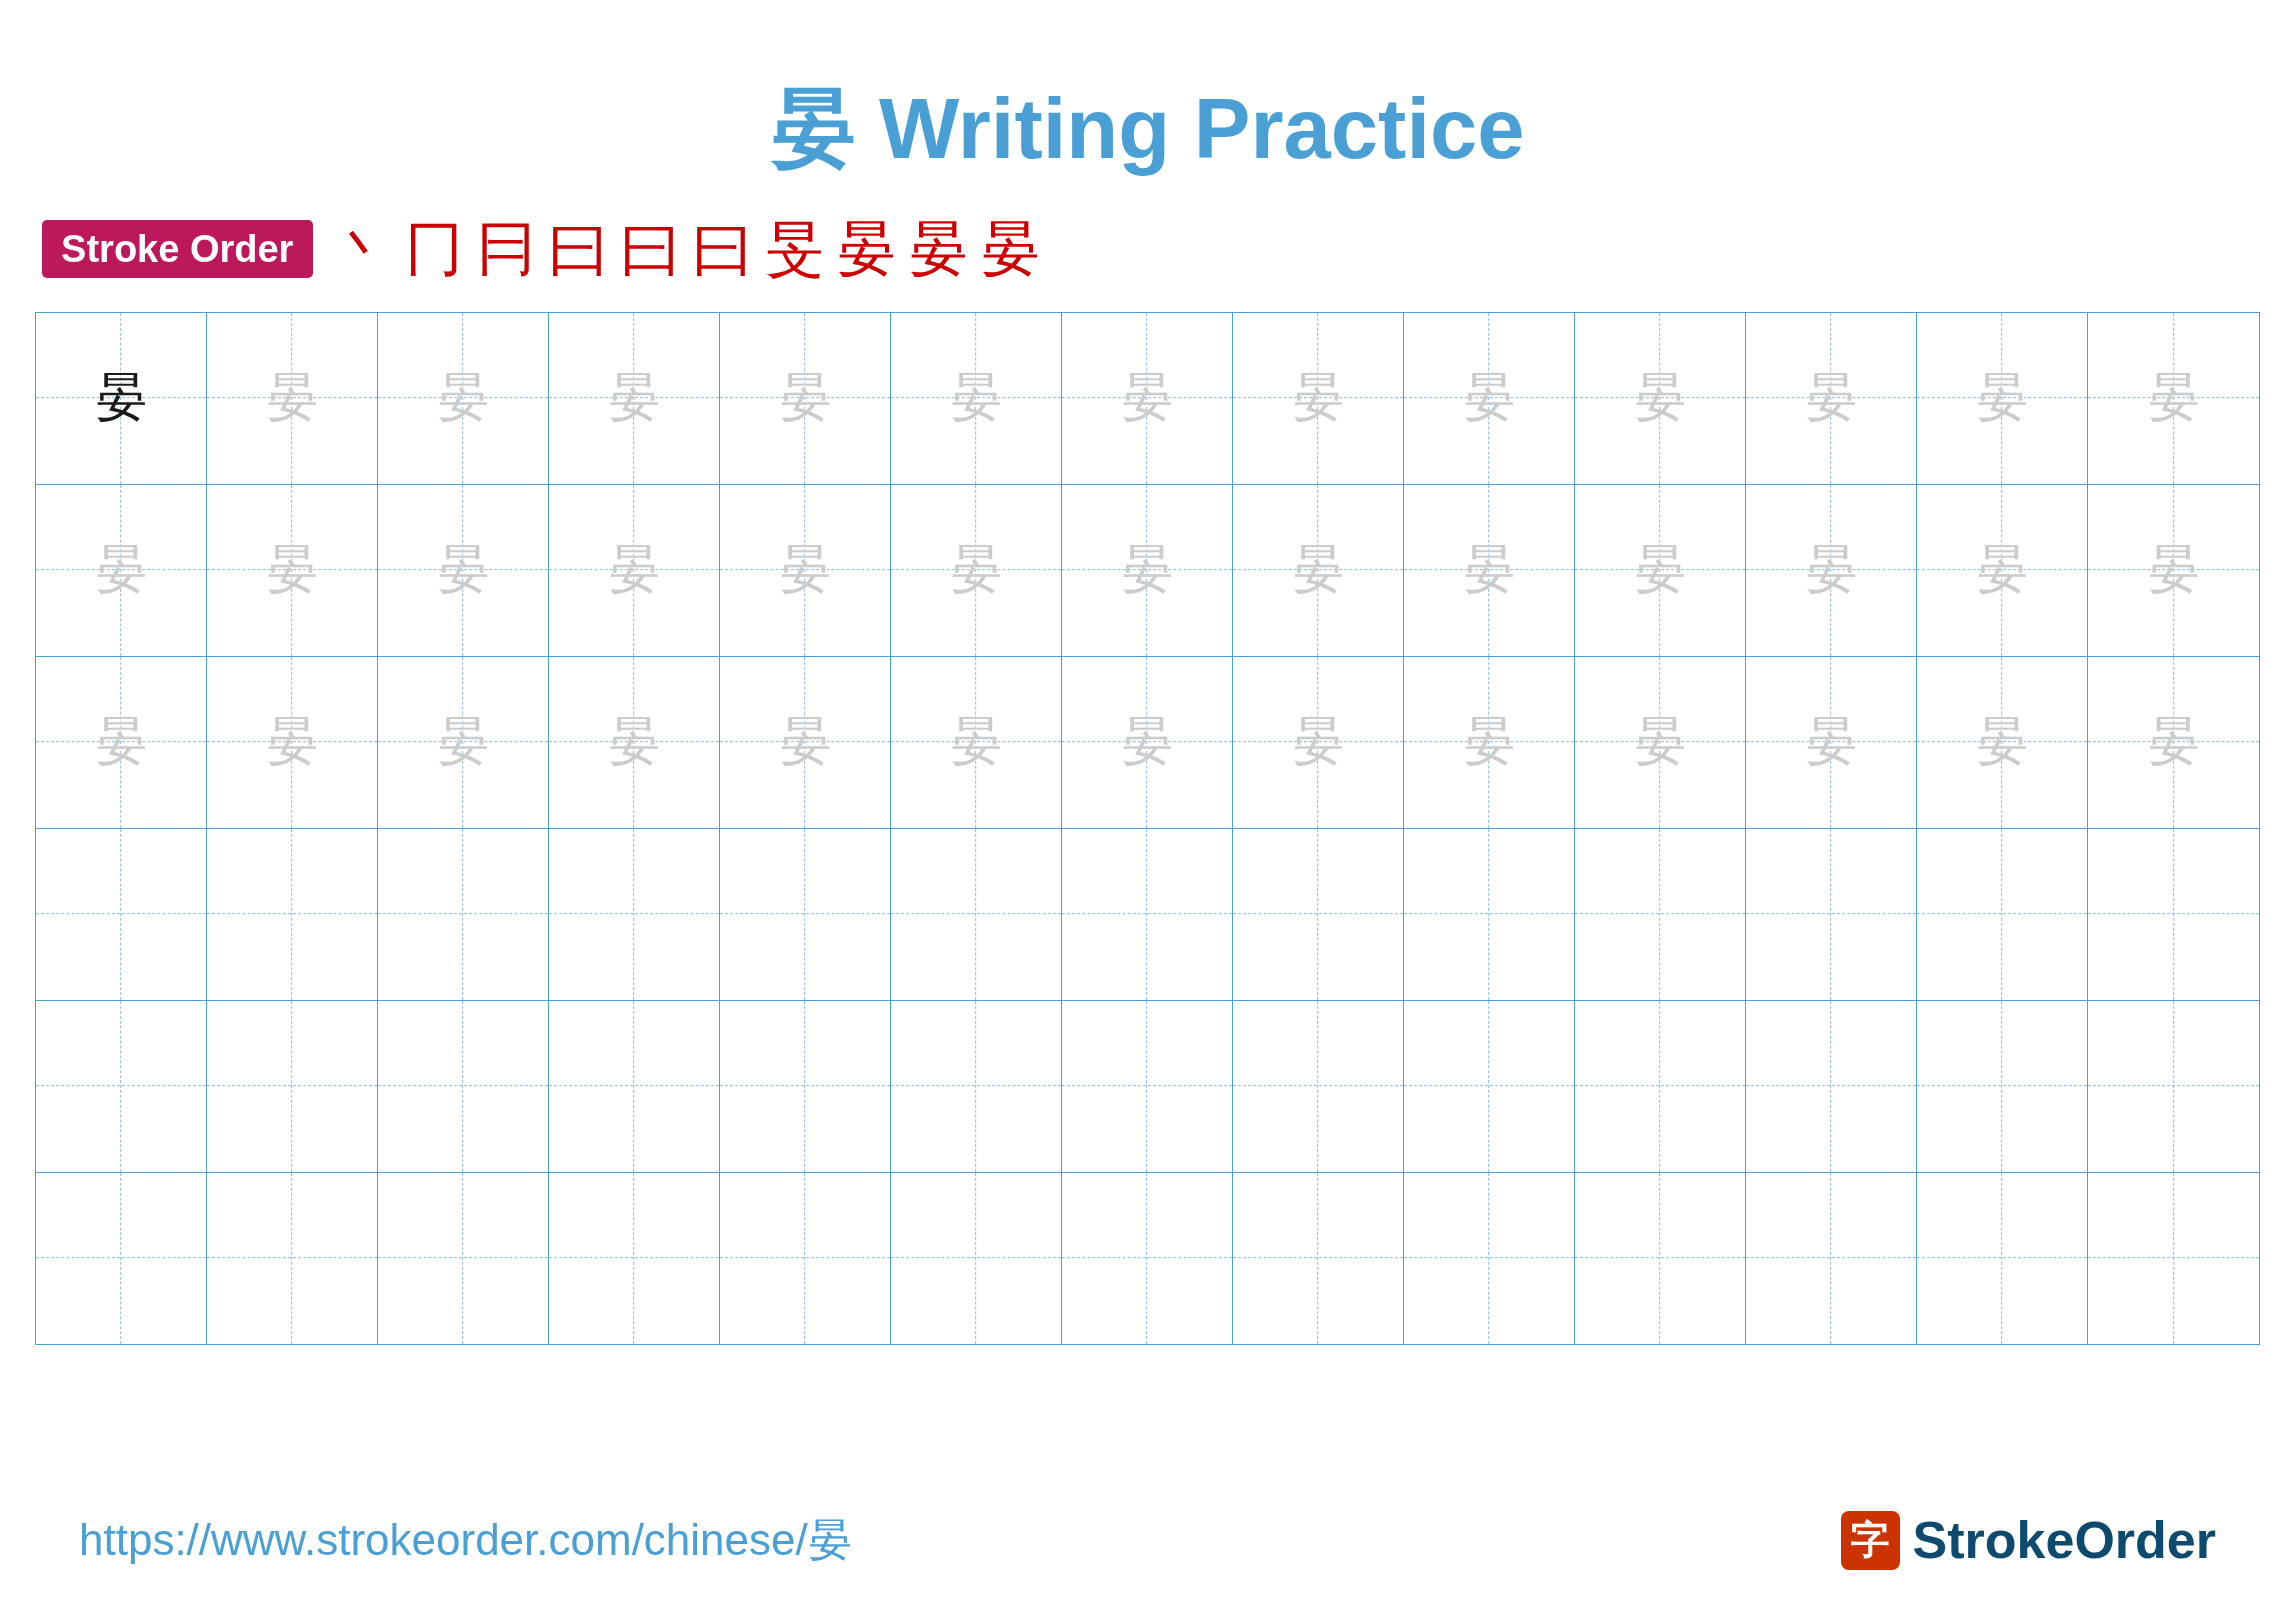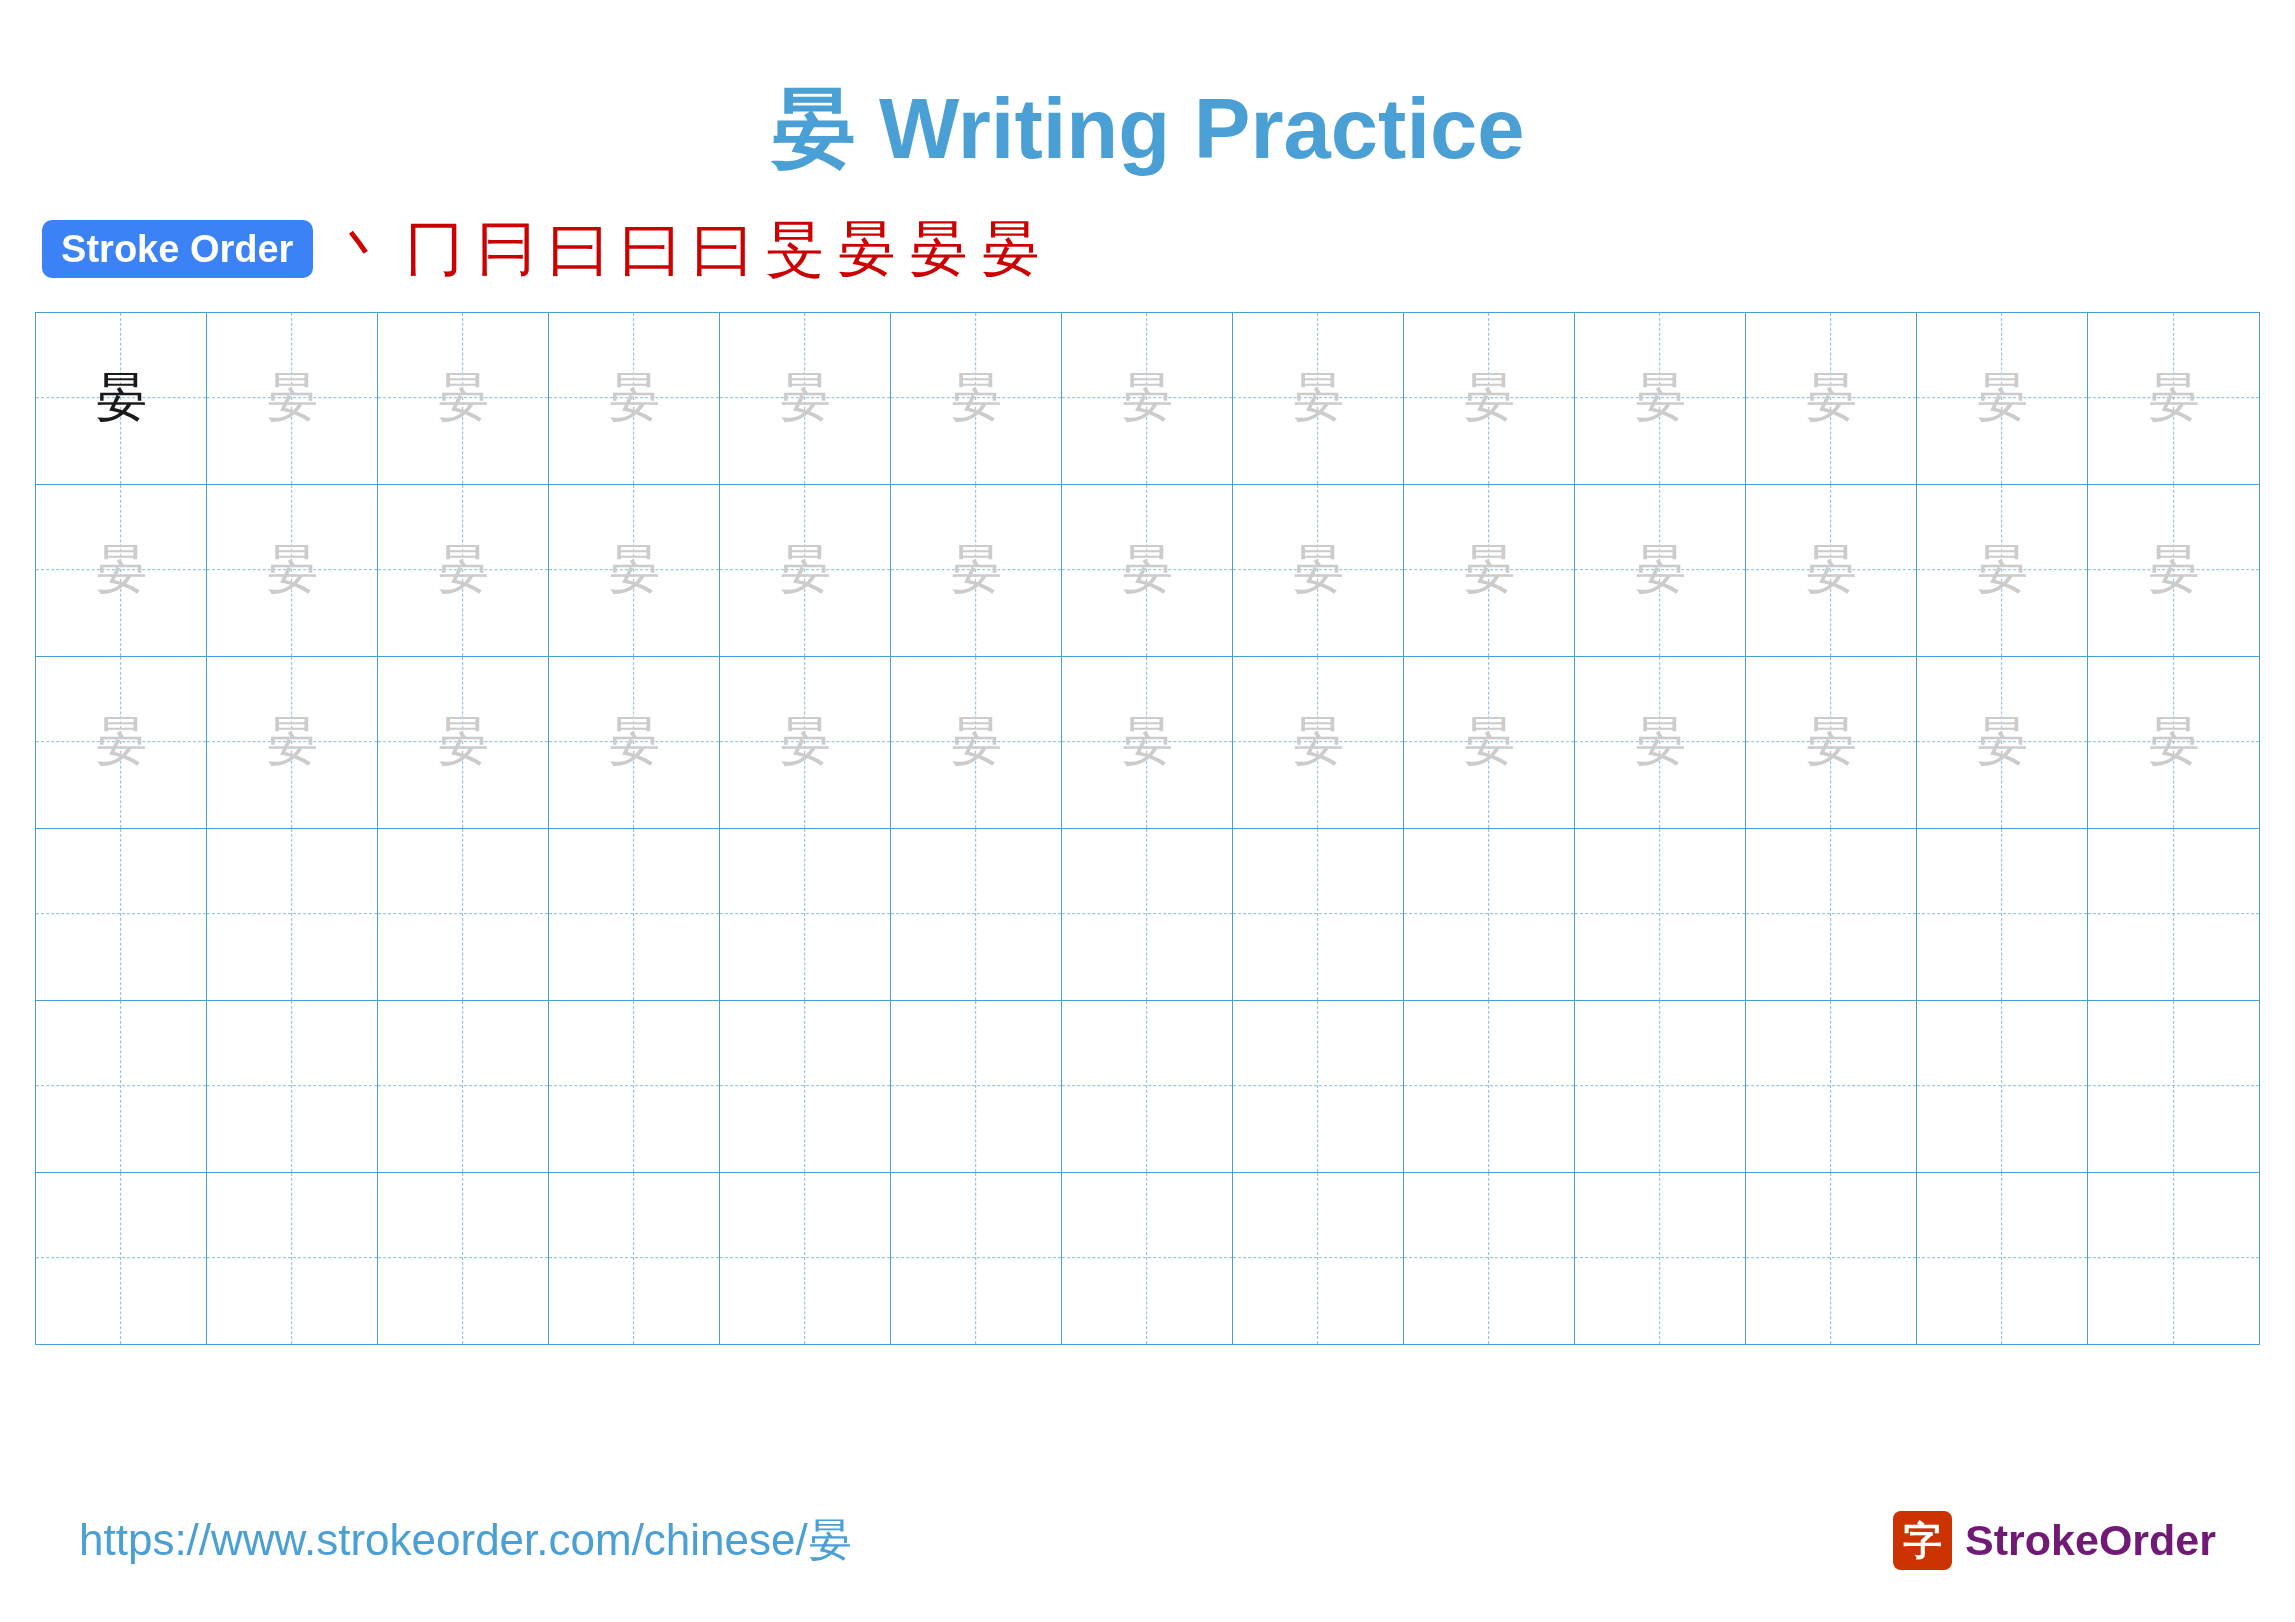--- a/index.html
+++ b/index.html
@@ -38,26 +38,26 @@
 
     
     .stroke-order-row {
       display: flex;
       align-items: center;
       margin-bottom: 33px;
       padding-left: 6.5px;
       gap: 19.6px;
     }
     .stroke-order-badge {
-      background: #3b82f6;
+      background: #be185d;
       color: white;
       font-size: 38px;
       font-weight: bold;
       padding: 7.9px 19.6px;
-      border-radius: 10px;
+      border-radius: 5px;
       white-space: nowrap;
     }
     .stroke-steps {
       display: flex;
       align-items: center;
       gap: 13px;
     }
     .stroke-step {
       font-size: 59px;
       color: #cc0000;
@@ -157,23 +157,23 @@
       border-radius: 7.9px;
       display: flex;
       align-items: center;
       justify-content: center;
       color: white;
       font-size: 39px;
       font-weight: bold;
       font-family: serif;
     }
     .logo-text {
-      font-size: 43px;
+      font-size: 52px;
       font-weight: bold;
-      color: #701a75;
+      color: #0c4a6e;
     }
   </style>
 </head>
 <body>
 
 <div class="page">
 
   
   <div class="title-section">
     <span class="title-text">

